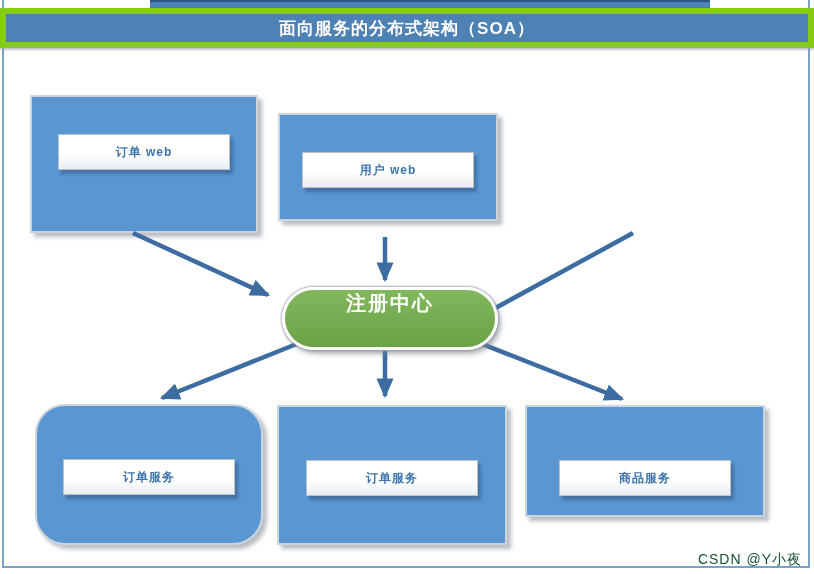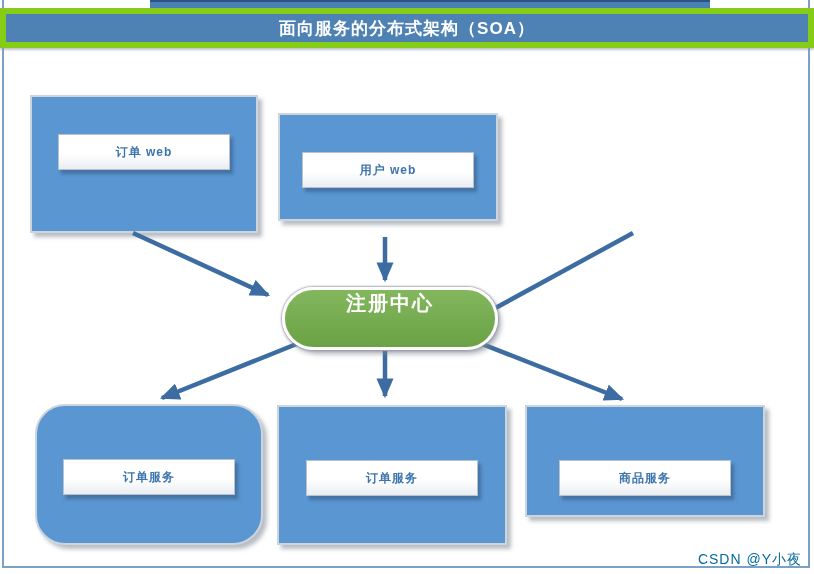--- a/index.html
+++ b/index.html
@@ -95,21 +95,21 @@
     color: #ffffff;
     font-size: 20px;
     font-weight: bold;
     letter-spacing: 2px;
     z-index: 10;
   }
 
   .watermark {
     position: absolute;
     right: 12px; bottom: 5px;
-    color: #0369a1;
+    color: #14532d;
     font-size: 14px;
     letter-spacing: 1px;
     z-index: 20;
   }
 </style>
 </head>
 <body>
 
 <div class="canvas">
 

